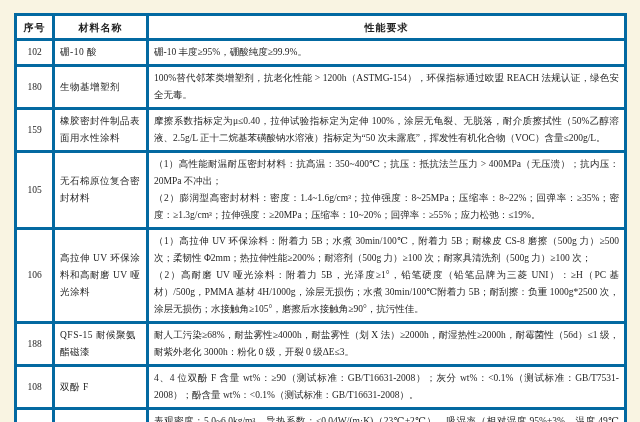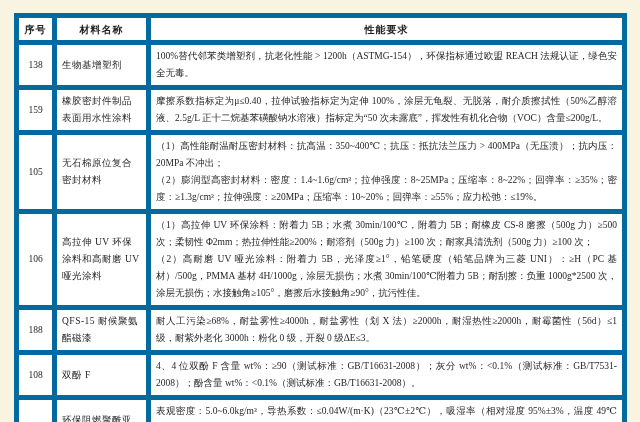--- a/index.html
+++ b/index.html
@@ -18,21 +18,21 @@
   table.spec-table {
     position: absolute;
     left: 14px;
     top: 13px;
     width: 613px;
     border-collapse: collapse;
     background: #ffffff;
     table-layout: fixed;
   }
   .spec-table th, .spec-table td {
-    border: 5px solid #0369a1;
+    border: 3px solid #0369a1;
     vertical-align: middle;
     font-size: 9.5px;
     line-height: 17px;
     padding: 3px 5px;
     word-break: break-word;
   }
   .spec-table th {
     font-size: 10px;
     font-weight: bold;
     text-align: center;
@@ -66,21 +66,26 @@
   </colgroup>
   <thead>
     <tr>
       <th>序号</th>
       <th>材料名称</th>
       <th>性能要求</th>
     </tr>
   </thead>
   <tbody>
     <tr>
-      <td class="cell-no">138</td>
+      <td class="cell-no">102</td>
+      <td class="cell-name">硼-10 酸</td>
+      <td class="cell-req">硼-10 丰度≥95%，硼酸纯度≥99.9%。</td>
+    </tr>
+    <tr>
+      <td class="cell-no">180</td>
       <td class="cell-name">生物基增塑剂</td>
       <td class="cell-req">100%替代邻苯类增塑剂，抗老化性能 &gt; 1200h（ASTMG-154），环保指标通过欧盟 REACH 法规认证，绿色安全无毒。</td>
     </tr>
     <tr>
       <td class="cell-no">159</td>
       <td class="cell-name">橡胶密封件制品表面用水性涂料</td>
       <td class="cell-req">摩擦系数指标定为μ≤0.40，拉伸试验指标定为定伸 100%，涂层无龟裂、无脱落，耐介质擦拭性（50%乙醇溶液、2.5g/L 正十二烷基苯磺酸钠水溶液）指标定为“50 次未露底”，挥发性有机化合物（VOC）含量≤200g/L。</td>
     </tr>
     <tr>
       <td class="cell-no">105</td>

